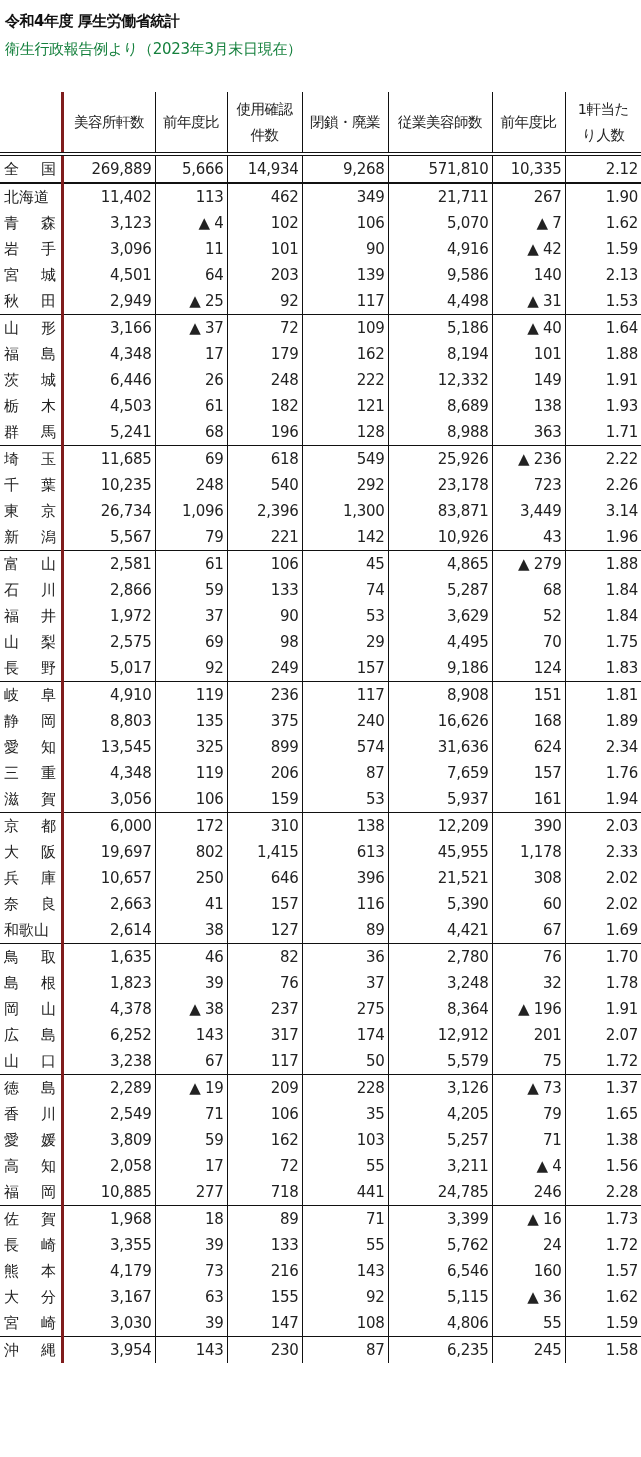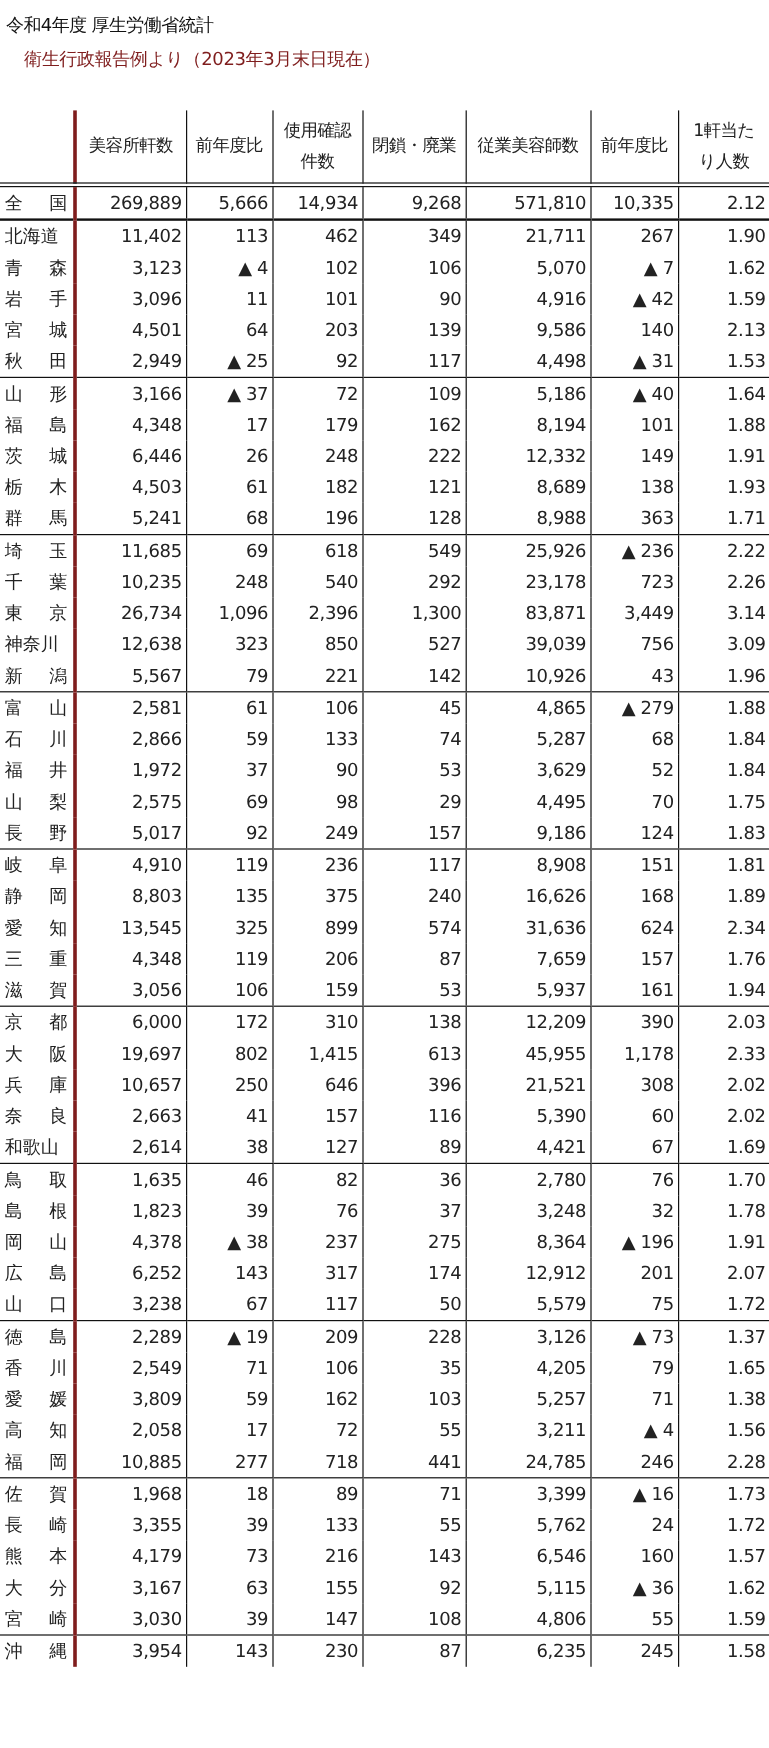--- a/index.html
+++ b/index.html
@@ -2,25 +2,25 @@
 <html><head>
 <meta charset="utf-8">
 <style>
   html, body { margin: 0; padding: 0; background: #ffffff; }
   body {
     width: 641px; height: 1457px; overflow: hidden; position: relative;
     font-family: "DejaVu Sans", "Liberation Sans", sans-serif; color: #111;
   }
   .title {
     position: absolute; left: 5px; top: 12px;
-    font-size: 15px; font-weight: normal; letter-spacing: -0.5px;
+    font-size: 15px; font-weight: bold; letter-spacing: -0.5px;
   }
   .subtitle {
-    position: absolute; left: 20px; top: 40px;
-    font-size: 15px; color: #7f1d1d; letter-spacing: -0.3px;
+    position: absolute; left: 5px; top: 40px;
+    font-size: 15px; color: #15803d; letter-spacing: -0.3px;
   }
   table {
     position: absolute; left: 0; top: 92px;
     border-collapse: collapse; table-layout: fixed; width: 641px;
     font-size: 15px;
   }
   col.c0 { width: 62px; }
   col.c1 { width: 93px; }
   col.c2 { width: 72px; }
   col.c3 { width: 75px; }
@@ -284,30 +284,20 @@
           </span>
         </td>
         <td class="c1">26,734</td>
         <td>1,096</td>
         <td>2,396</td>
         <td>1,300</td>
         <td>83,871</td>
         <td>3,449</td>
         <td>3.14</td>
       </tr>
-      <tr>
-        <td class="pref"><span>神奈川</span></td>
-        <td class="c1">12,638</td>
-        <td>323</td>
-        <td>850</td>
-        <td>527</td>
-        <td>39,039</td>
-        <td>756</td>
-        <td>3.09</td>
-      </tr>
       <tr class="group-end">
         <td class="pref">
           <span class="pref-wide">
             <span>新</span>
             <span>潟</span>
           </span>
         </td>
         <td class="c1">5,567</td>
         <td>79</td>
         <td>221</td>

